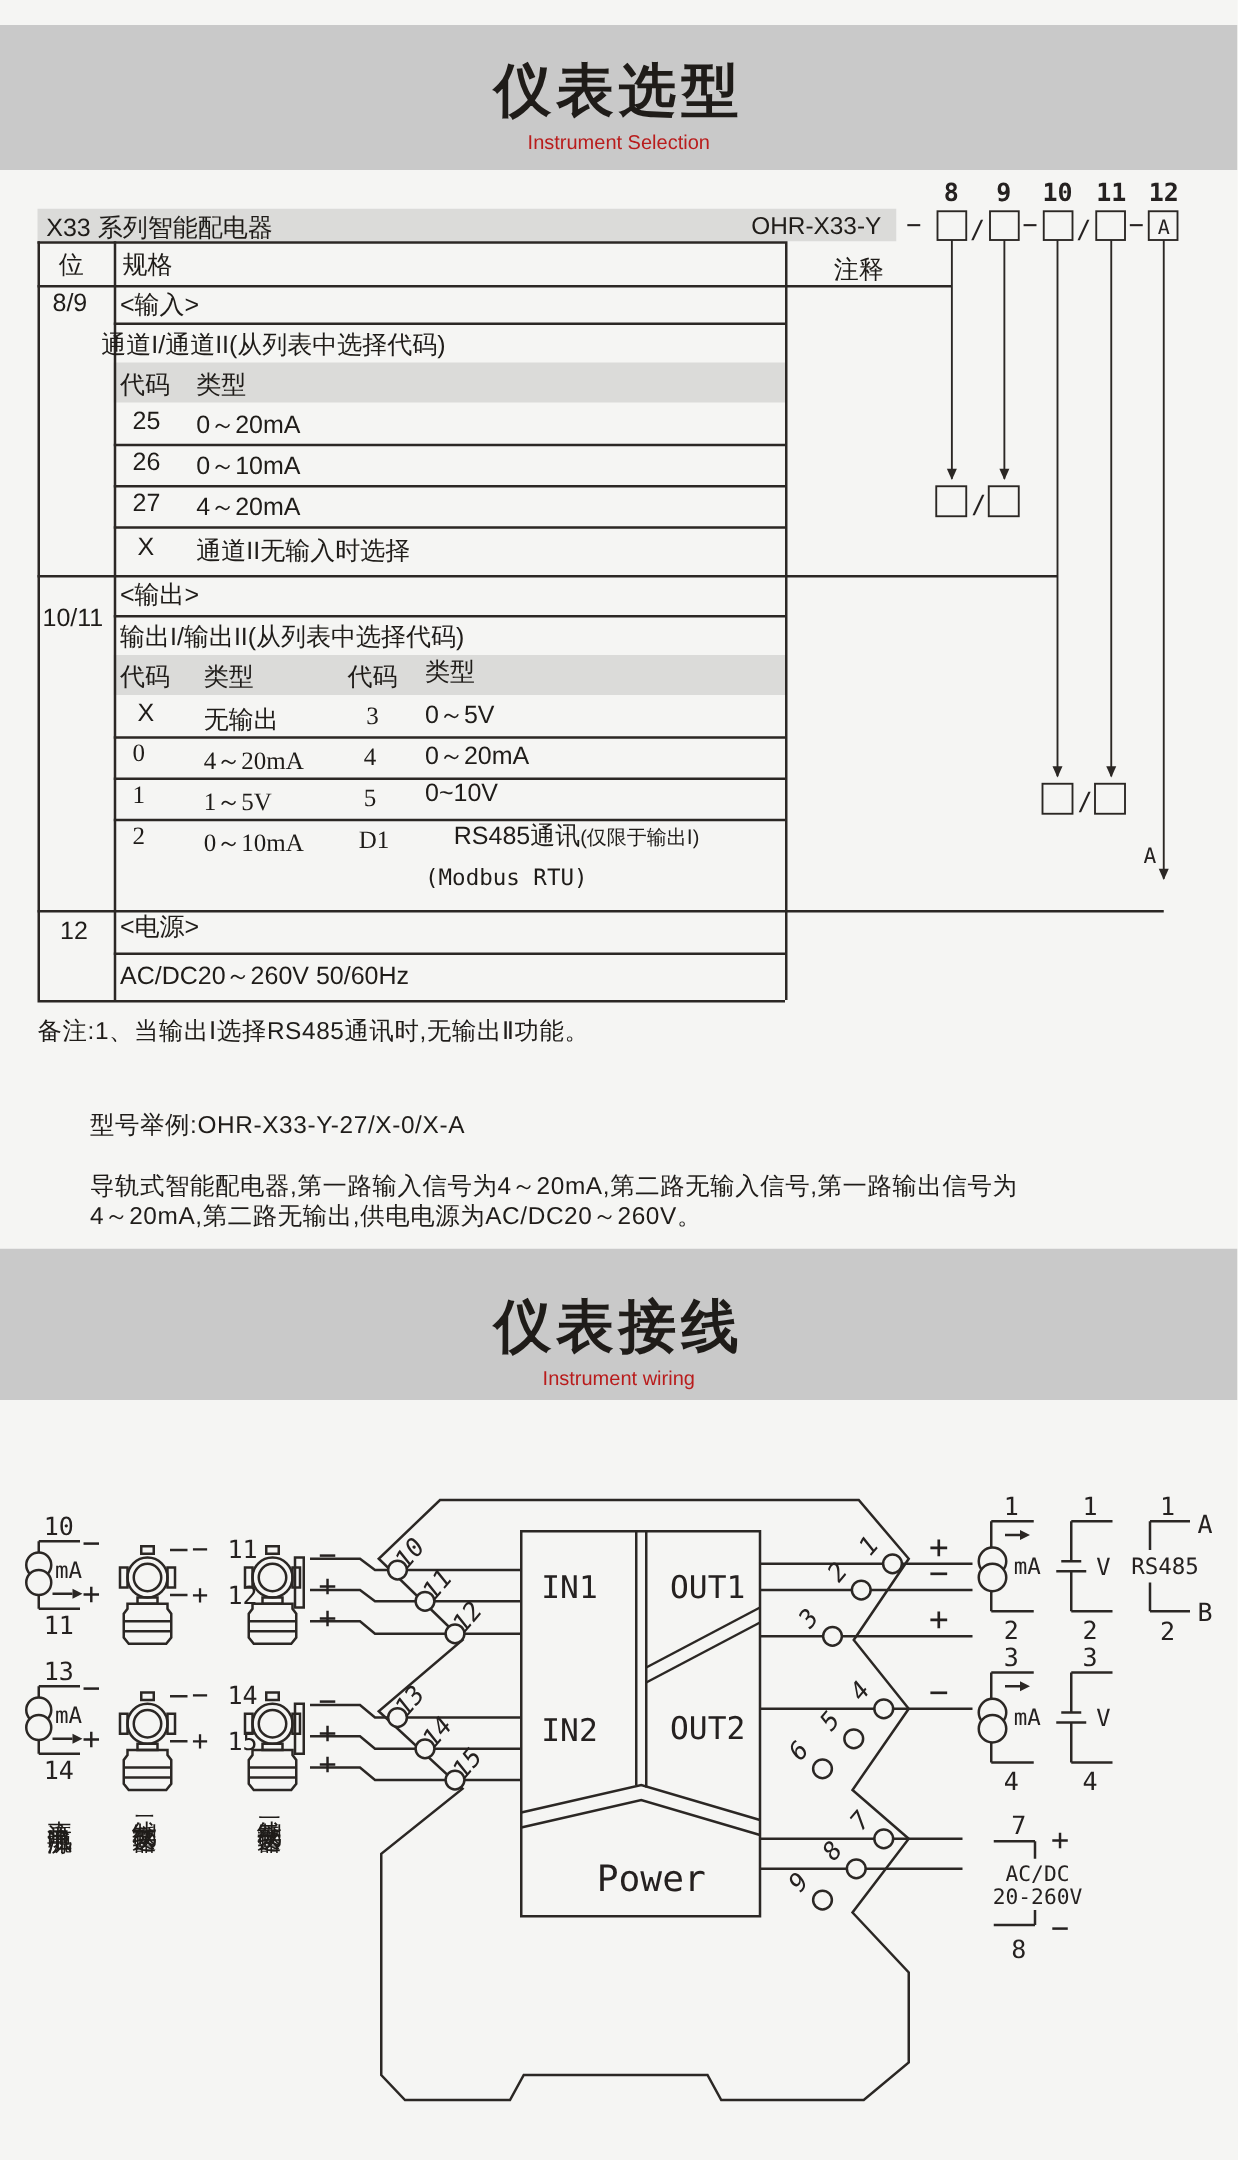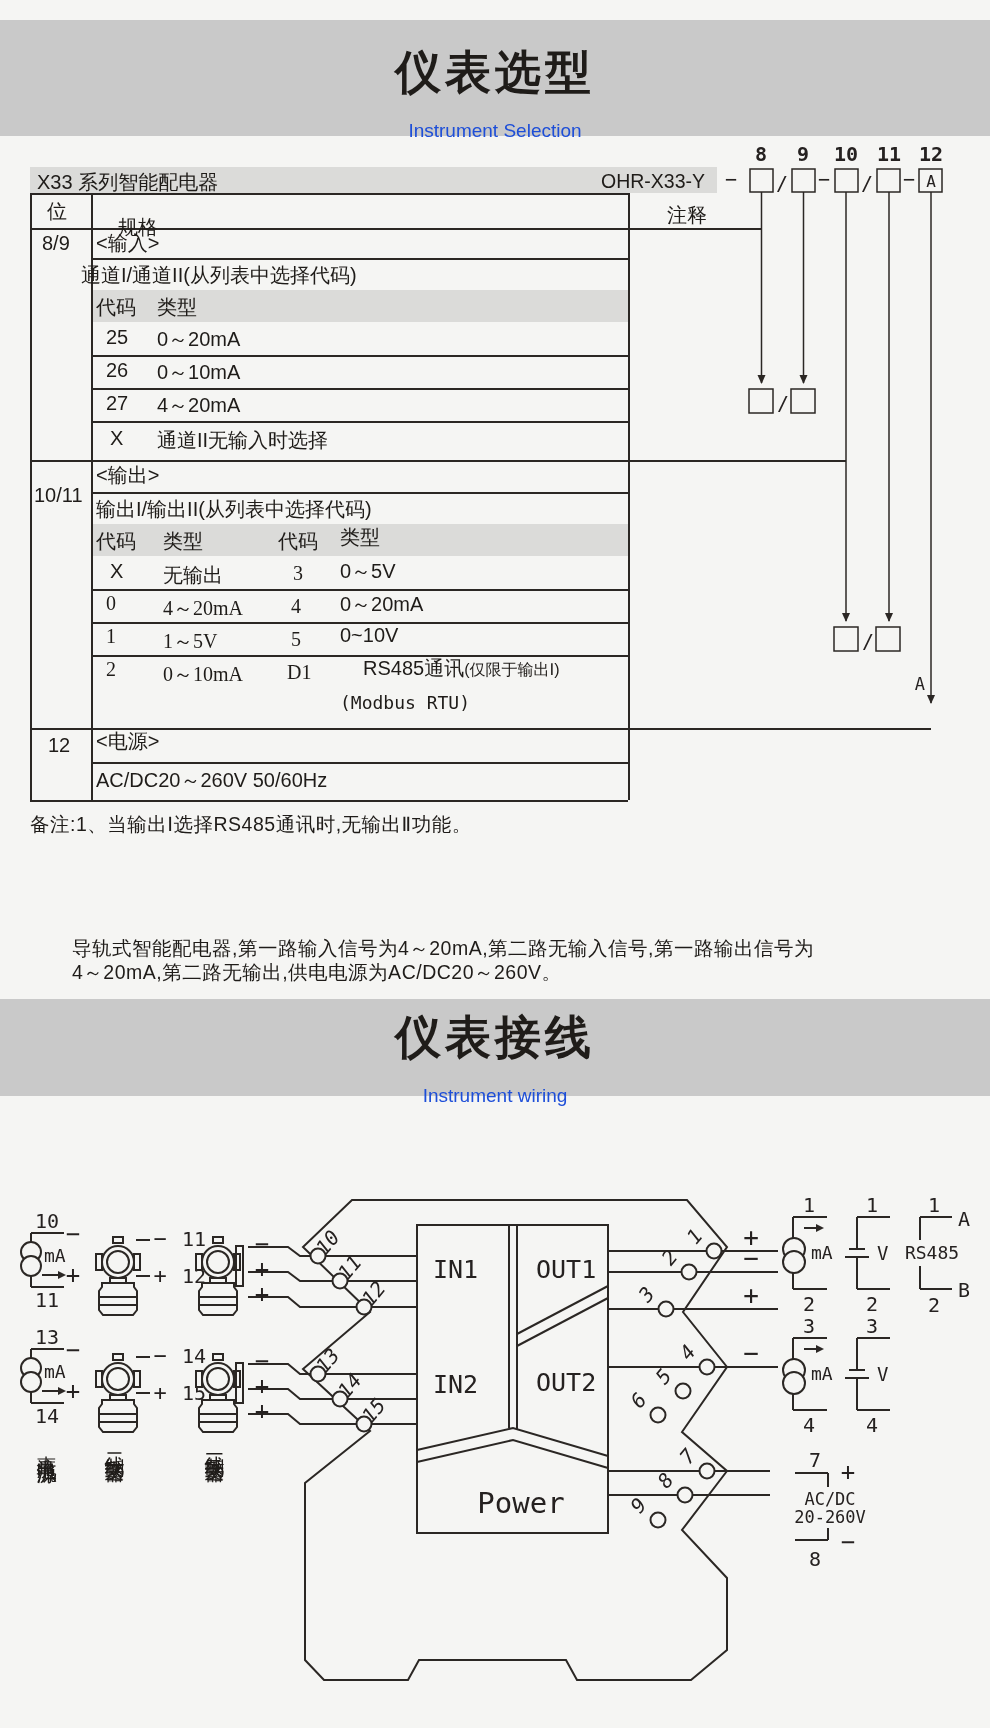--- a/index.html
+++ b/index.html
@@ -1,20 +1,20 @@
 <!DOCTYPE html>
 <html><head>
 <meta charset="utf-8">
 <style>
   html,body{margin:0;padding:0;}
   body{width:990px;font-family:"Liberation Sans",sans-serif;color:#1f1c19;}
   .page{position:relative;width:990px;height:1728px;background:#f5f5f3;overflow:hidden;}
   .band{position:absolute;left:0;width:990px;background:#c9c9c9;text-align:center;}
   .band-title{font-size:46px;font-weight:bold;letter-spacing:4px;}
-  .band-sub{font-size:19px;color:#1d4ed8;margin-top:16px;}
+  .band-sub{font-size:16px;color:#b91c1c;margin-top:2px;}
   .hl{position:absolute;background:#2b2724;height:1.5px;}
   .vl{position:absolute;background:#2b2724;width:1.5px;}
   .grayfill{position:absolute;background:#dbdbd9;}
   .t{position:absolute;font-size:20px;white-space:nowrap;}
   .t small{font-size:16px;}
   .serif{font-family:"Liberation Serif",serif;}
   .mono{font-family:"DejaVu Sans Mono",monospace;}
   .note{position:absolute;font-size:19.5px;white-space:nowrap;letter-spacing:0.5px;}
   .vtext{position:absolute;writing-mode:vertical-rl;text-orientation:upright;font-size:20px;letter-spacing:2px;line-height:22px;}
   svg{position:absolute;left:0;top:0;}
@@ -55,21 +55,21 @@
   <div class="hl" style="left:91px;top:655px;width:537px;"></div>
   <div class="hl" style="left:30px;top:728px;width:901px;"></div>
   <div class="hl" style="left:91px;top:762px;width:537px;"></div>
   <div class="hl" style="left:30px;top:800px;width:598px;"></div>
 
   <div class="vl" style="left:30px;top:193px;height:607px;"></div>
   <div class="vl" style="left:91px;top:193px;height:607px;"></div>
   <div class="vl" style="left:628px;top:193px;height:607px;"></div>
 
   <div class="t" style="left:47px;top:198px;">位</div>
-  <div class="t" style="left:98px;top:214px;margin-left:20px;">规格</div>
+  <div class="t" style="left:98px;top:198px;">规格</div>
   <div class="t" style="left:667px;top:202px;">注释</div>
 
   <div class="t" style="left:42px;top:232px;">8/9</div>
   <div class="t" style="left:96px;top:230px;">&lt;输入&gt;</div>
   <div class="t" style="left:81px;top:262px;">通道I/通道II(从列表中选择代码)</div>
   <div class="t" style="left:96px;top:294px;">代码</div>
   <div class="t" style="left:157px;top:294px;">类型</div>
   <div class="t" style="left:106px;top:326px;">25</div>
   <div class="t" style="left:157px;top:326px;">0～20mA</div>
   <div class="t" style="left:106px;top:359px;">26</div>
@@ -106,24 +106,25 @@
   <div class="t serif" style="left:163px;top:661px;">0～10mA</div>
   <div class="t serif" style="left:287px;top:661px;">D1</div>
   <div class="t" style="left:342px;top:655px;margin-left:21px;"><span>RS485通讯</span><small>(仅限于输出Ⅰ)</small></div>
   <div class="t mono" style="left:340px;top:692px;font-size:18px;">(Modbus RTU)</div>
 
   <div class="t" style="left:48px;top:734px;">12</div>
   <div class="t" style="left:96px;top:728px;">&lt;电源&gt;</div>
   <div class="t" style="left:96px;top:767px;">AC/DC20～260V 50/60Hz</div>
 
   <div class="note" style="left:30px;top:811px;">备注:1、当输出Ⅰ选择RS485通讯时,无输出Ⅱ功能。</div>
+  <div class="note" style="left:72px;top:886px;">型号举例:OHR-X33-Y-27/X-0/X-A</div>
   <div class="note" style="left:72px;top:923px;margin-top:12px;">导轨式智能配电器,第一路输入信号为4～20mA,第二路无输入信号,第一路输出信号为</div>
   <div class="note" style="left:72px;top:959px;">4～20mA,第二路无输出,供电电源为AC/DC20～260V。</div>
 
-  <div class="band" style="top:999px;height:97px;padding-top:8px;box-sizing:border-box;">
+  <div class="band" style="top:999px;height:121px;padding-top:32px;box-sizing:border-box;">
     <div class="band-title">仪表接线</div>
     <div class="band-sub">Instrument wiring</div>
   </div>
 
   <svg width="990" height="1728" viewBox="0 0 990 1728">
 
     <g font-size="20">
       <text x="761" y="161" text-anchor="middle" font-weight="600">8</text>
       <text x="803" y="161" text-anchor="middle" font-weight="600">9</text>
       <text x="846" y="161" text-anchor="middle" font-weight="600">10</text>

